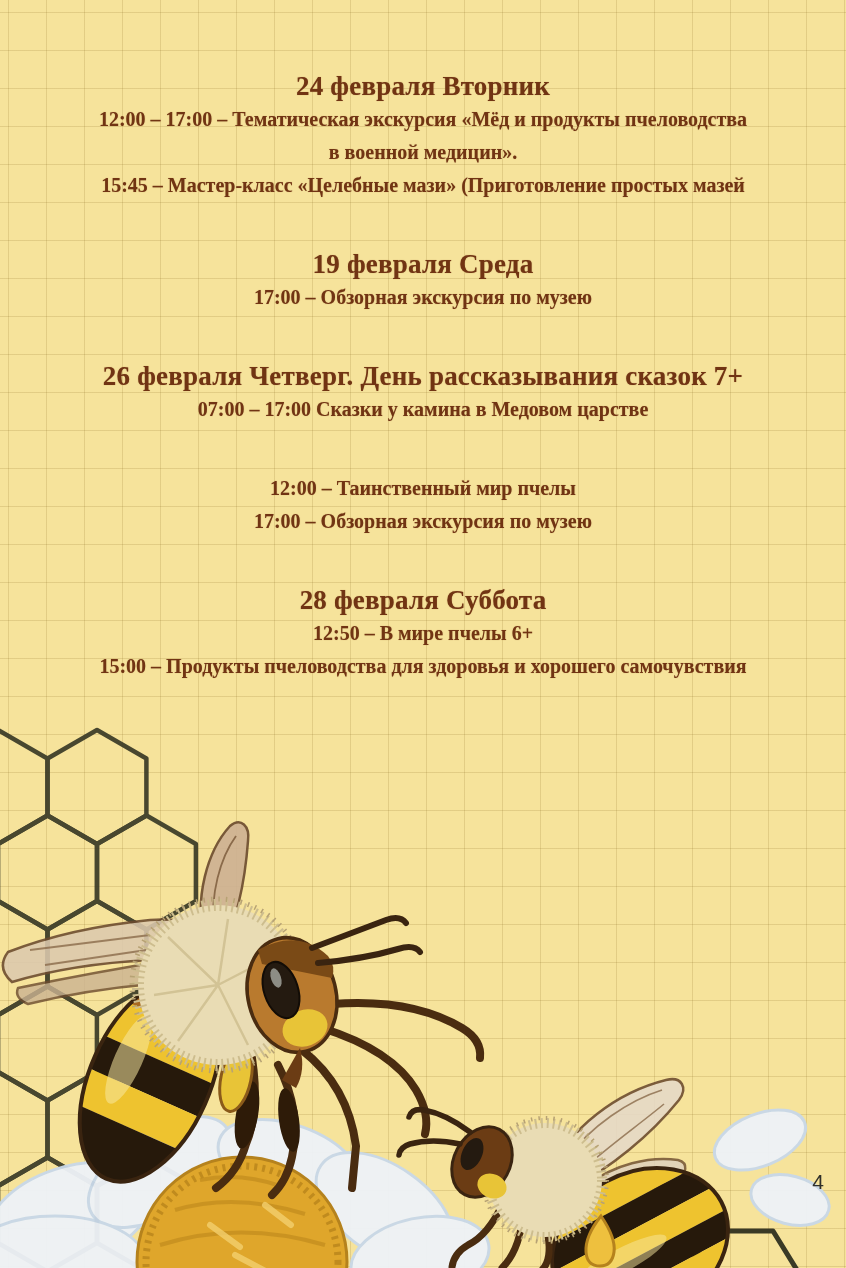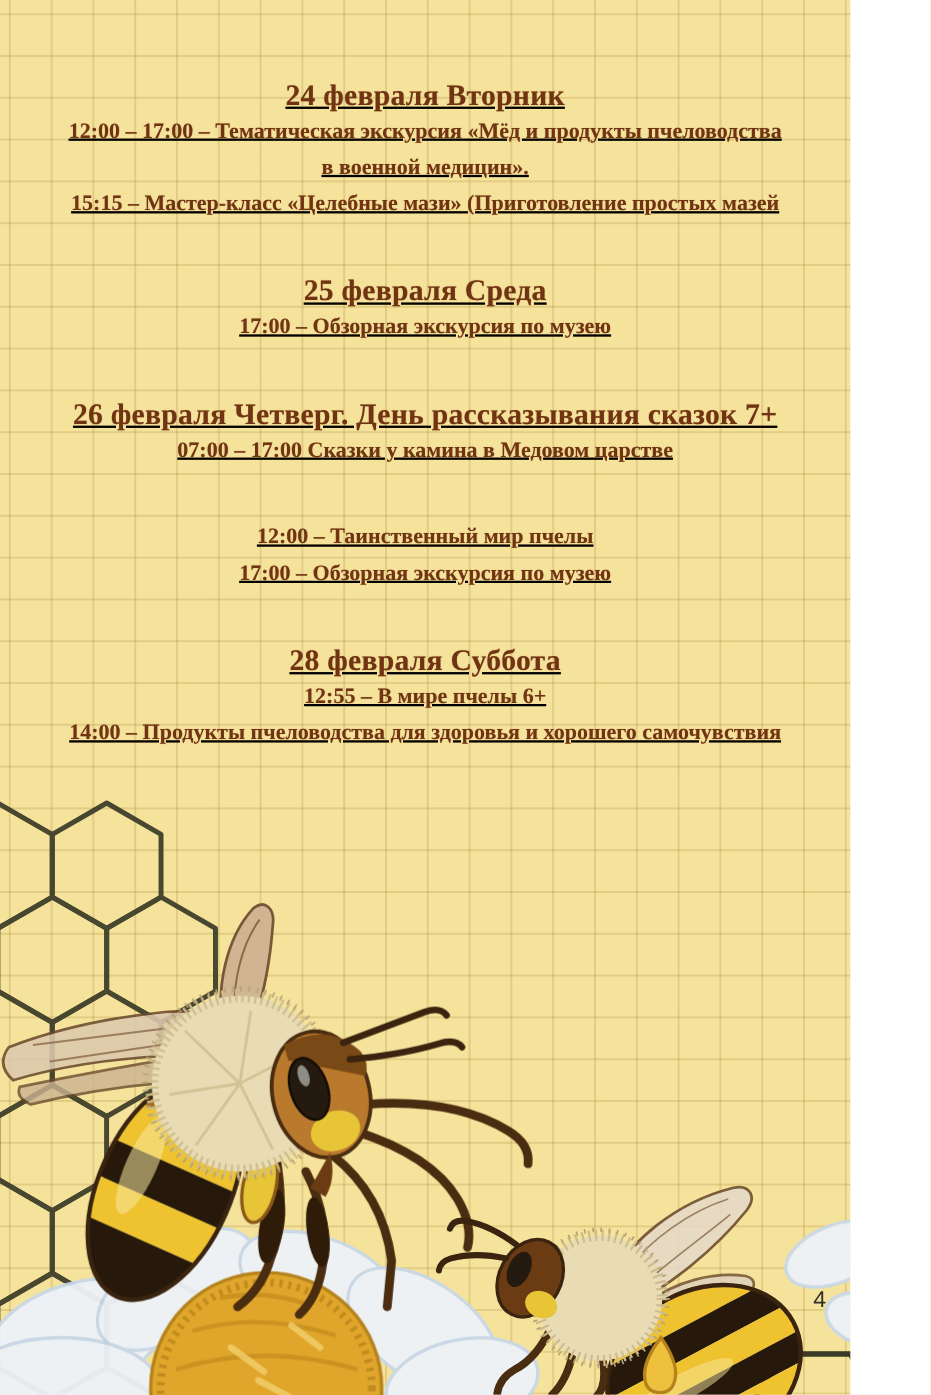--- a/index.html
+++ b/index.html
@@ -1,27 +1,26 @@
 <!DOCTYPE html>
 <html><head>
 <meta charset="utf-8">
 <style>
   html,body{margin:0;padding:0;}
   .page{
     position:relative;
-    width:773px;height:1268px;
+    width:846px;height:1268px;
     overflow:hidden;
     background-color:#f6e39b;
     background-image:
       linear-gradient(rgba(163,132,61,.24) 1.5px, transparent 1.5px),
       linear-gradient(90deg, rgba(163,132,61,.24) 1.5px, transparent 1.5px);
     background-size:38px 38px;
     background-position:8px 12px;
     font-family:"Liberation Serif","DejaVu Serif",serif;
-    text-decoration:underline;
   }
   .artwork{position:absolute;left:0;top:0;width:846px;height:1268px;pointer-events:none;}
   .schedule{
     position:relative;z-index:2;
     padding:70px 8px 0 8px;
     text-align:center;
     color:#713413;
   }
   .day{margin:0 0 46px 0;}
   .day-title{
@@ -181,40 +180,40 @@
       </g>
     </g>
   </svg>
 
   <main class="schedule">
 
     <section class="day">
       <h2 class="day-title">24 февраля Вторник</h2>
       <p class="day-line">12:00 – 17:00 – Тематическая экскурсия «Мёд и продукты пчеловодства</p>
       <p class="day-line">в военной медицин».</p>
-      <p class="day-line">15:15 – Мастер-класс «Целебные мази» (Приготовление простых мазей</p>
-    </section>
-
-    <section class="day">
-      <h2 class="day-title">25 февраля Среда</h2>
+      <p class="day-line">15:45 – Мастер-класс «Целебные мази» (Приготовление простых мазей</p>
+    </section>
+
+    <section class="day">
+      <h2 class="day-title">19 февраля Среда</h2>
       <p class="day-line">17:00 – Обзорная экскурсия по музею</p>
     </section>
 
     <section class="day">
       <h2 class="day-title">26 февраля Четверг. День рассказывания сказок 7+</h2>
       <p class="day-line">07:00 – 17:00 Сказки у камина в Медовом царстве</p>
     </section>
 
     <section class="day">
       <p class="day-line">12:00 – Таинственный мир пчелы</p>
       <p class="day-line">17:00 – Обзорная экскурсия по музею</p>
     </section>
 
     <section class="day">
       <h2 class="day-title">28 февраля Суббота</h2>
-      <p class="day-line">12:55 – В мире пчелы 6+</p>
-      <p class="day-line">14:00 – Продукты пчеловодства для здоровья и хорошего самочувствия</p>
+      <p class="day-line">12:50 – В мире пчелы 6+</p>
+      <p class="day-line">15:00 – Продукты пчеловодства для здоровья и хорошего самочувствия</p>
     </section>
 
   </main>
 
   <div class="page-number">4</div>
 </div>
 
 </body></html>

